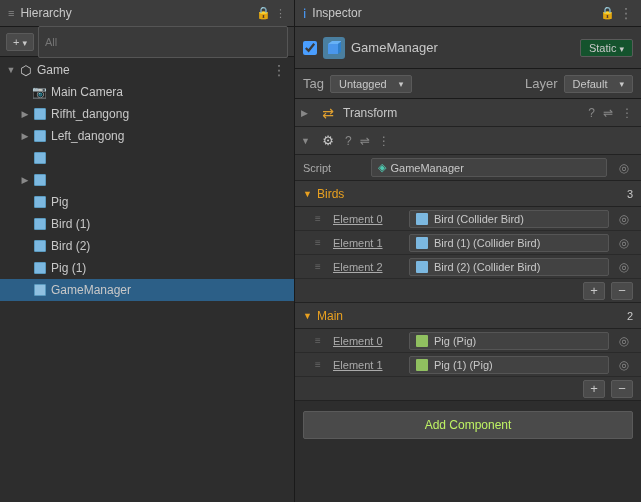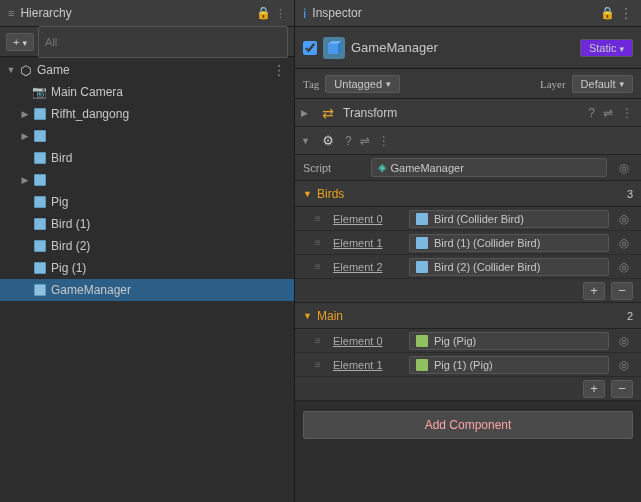--- a/index.html
+++ b/index.html
@@ -216,57 +216,56 @@
     .go-name {
       font-size: 13px;
       color: #c8c8c8;
       flex: 1;
       background: transparent;
       border: none;
       outline: none;
     }
 
     .static-toggle {
-      background: #6d28d9;
+      background: #14532d;
       border: 1px solid #5a5a5a;
       color: #c8c8c8;
       padding: 2px 8px;
       font-size: 11px;
       cursor: pointer;
       border-radius: 2px;
     }
 
     
     .tag-layer-row {
       height: 30px;
       background: #383838;
       border-bottom: 1px solid #1a1a1a;
       display: flex;
       align-items: center;
       padding: 0 8px;
       gap: 6px;
     }
 
     .tag-label, .layer-label {
-      font-size: 11px;
+      font-size: 13px;
       color: #aaa;
-      font-family: Liberation Serif, serif;
     }
 
     .dropdown-btn {
       background: #4a4a4a;
       border: 1px solid #5a5a5a;
       color: #c8c8c8;
       padding: 2px 8px;
       font-size: 11px;
       cursor: pointer;
       border-radius: 2px;
       display: flex;
       align-items: center;
-      gap: 4px;
+      gap: 12px;
     }
 
     
     .component-header {
       height: 28px;
       background: #3a3a3a;
       border-bottom: 1px solid #222;
       display: flex;
       align-items: center;
       padding: 0 6px;
@@ -451,21 +450,21 @@
     
     .add-component-wrapper {
       padding: 10px 8px;
       display: flex;
       justify-content: center;
     }
 
     .add-component-btn {
       background: #4a4a4a;
       border: 1px solid #5a5a5a;
-      color: #fca5a5;
+      color: #bef264;
       padding: 6px 0;
       font-size: 12px;
       cursor: pointer;
       border-radius: 2px;
       width: 100%;
       text-align: center;
     }
 
     
     .icon-script {
@@ -557,30 +556,30 @@
       <span class="tree-label">Rifht_dangong</span>
     </div>
 
     <div class="tree-item">
       <span class="indent" style="width:4px;"></span>
       <span class="indent" style="width:14px;"></span>
       <span class="tree-arrow">▶</span>
       <span class="tree-icon">
           <span class="icon-cube"></span>
         </span>
+      <span class="tree-label">Left_dangong</span>
     </div>
 
     <div class="tree-item">
       <span class="indent" style="width:4px;"></span>
       <span class="indent" style="width:14px;"></span>
       <span class="tree-arrow" style="visibility:hidden;">▶</span>
       <span class="tree-icon">
           <span class="icon-cube"></span>
         </span>
-      <span class="tree-label">Bird</span>
     </div>
 
     <div class="tree-item">
       <span class="indent" style="width:4px;"></span>
       <span class="indent" style="width:14px;"></span>
       <span class="tree-arrow">▶</span>
       <span class="tree-icon">
           <span class="icon-cube"></span>
         </span>
     </div>

